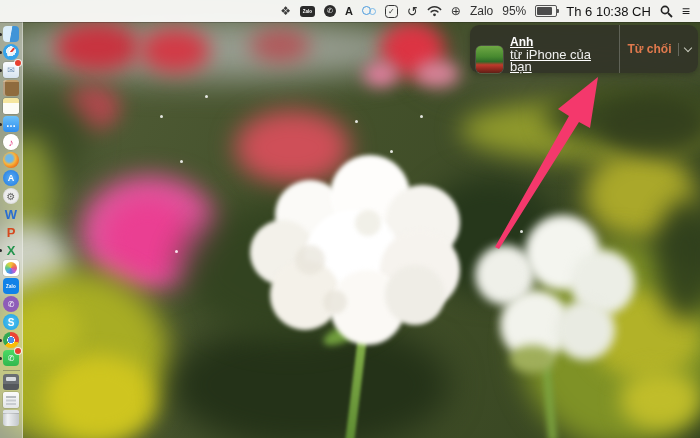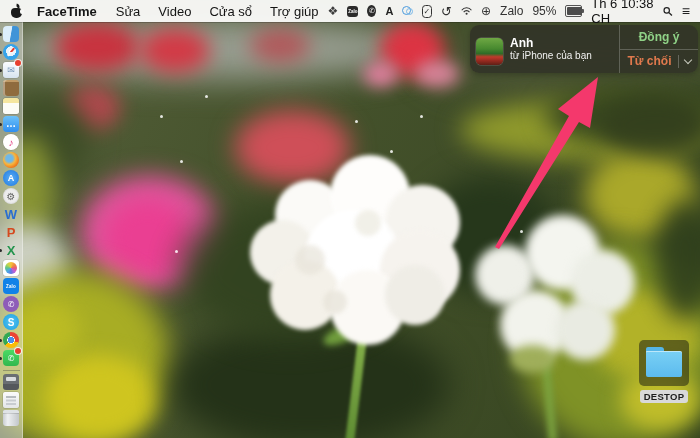--- a/index.html
+++ b/index.html
@@ -88,26 +88,26 @@
   .di-printer::before{content:"";position:absolute;left:3px;top:2.5px;right:3px;height:4px;background:#d8dbde;border-radius:1px;}
   .di-downloads{background:linear-gradient(180deg,#fbfbfb,#e4e6e8);border-radius:2px;box-shadow:0 0 0 .5px rgba(0,0,0,.2);position:relative;}
   .di-downloads::after{content:"";position:absolute;left:3px;top:4px;width:10px;height:1.5px;background:#b8bcc0;box-shadow:0 3.5px 0 #c8ccd0,0 7px 0 #c8ccd0;}
   .di-trash{background:linear-gradient(90deg,#c9cdd1,#eef0f2 30%,#c2c6ca);border-radius:2px 2px 3px 3px;position:relative;}
   .di-trash::before{content:"";position:absolute;left:-1px;right:-1px;top:0;height:2.5px;background:#dfe3e6;border-radius:1px;box-shadow:0 .5px 0 rgba(0,0,0,.25);}
 
   
   .notif{position:absolute;left:470px;top:25px;width:228px;height:48px;z-index:25;
     background:rgba(50,52,39,.92);border-radius:9px;display:flex;color:#fff;
     box-shadow:0 2px 6px rgba(0,0,0,.25);}
-  .notif-main{flex:1;display:flex;align-items:center;padding:0 6px;gap:7px;min-width:0;}
+  .notif-main{flex:1;display:flex;align-items:flex-end;padding:0 6px;gap:7px;min-width:0;text-decoration:underline;}
   .notif-avatar{width:27px;height:27px;border-radius:5px;flex:none;margin-top:4px;
     background:linear-gradient(180deg,#6fa844 0%,#47892f 40%,#2f6b28 58%,#bf3a2c 70%,#93291f 85%,#5f1f16 100%);
     box-shadow:0 0 0 .5px rgba(255,255,255,.25);}
   .notif-title{font-size:12px;font-weight:bold;line-height:14px;}
-  .notif-sub{font-size:10px;line-height:12px;color:rgba(255,255,255,.93);}
+  .notif-sub{font-size:13px;line-height:12px;color:rgba(255,255,255,.93);}
   .notif-actions{width:78px;flex:none;border-left:1px solid rgba(255,255,255,.22);display:flex;flex-direction:column;}
   .notif-accept{flex:1;display:flex;align-items:center;justify-content:center;
     color:#8fd287;font-size:12px;font-weight:bold;border-bottom:1px solid rgba(255,255,255,.22);cursor:default;}
   .notif-decline-row{flex:1;display:flex;align-items:center;justify-content:center;gap:6px;}
   .notif-decline{color:#e0794d;font-size:12px;font-weight:bold;}
   .decline-sep{width:1px;height:13px;background:rgba(255,255,255,.25);}
   .chev{width:5px;height:5px;border-right:1.6px solid #c8cabe;border-bottom:1.6px solid #c8cabe;transform:rotate(45deg);margin-top:-3px;}
 
   
   .desk-folder{position:absolute;left:637px;top:340px;width:54px;z-index:15;text-align:center;}
@@ -190,32 +190,20 @@
     <i style="left:45px;top:85px;width:70px;height:70px;background:#f2f3ec;"></i>
     <i style="left:100px;top:95px;width:60px;height:60px;background:#e9ebe2;"></i>
     <i style="left:55px;top:140px;width:45px;height:28px;background:#9fae5a;"></i>
   </div>
 
   <svg class="arrowSvg" width="700" height="438" viewBox="0 0 700 438">
     <polygon points="495,247 569,116 558,109 598,77 590,128 579,122 499,249" fill="#f4386c"></polygon>
   </svg>
 
   <div class="menubar">
-    <div class="mb-left">
-      <span class="apple-logo">
-          <span class="body"></span>
-          <span class="bite"></span>
-          <span class="leaf"></span>
-        </span>
-      <span class="mb-item mb-app">FaceTime</span>
-      <span class="mb-item">Sửa</span>
-      <span class="mb-item">Video</span>
-      <span class="mb-item">Cửa sổ</span>
-      <span class="mb-item">Trợ giúp</span>
-    </div>
     <div class="mb-right">
       <span class="mi mi-dropbox">❖</span>
       <span class="mi mi-zalo">Zalo</span>
       <span class="mi mi-viber">✆</span>
       <span class="mi mi-adobe">A</span>
       <span class="mi mi-rings">
           <b></b>
           <u></u>
         </span>
       <span class="mi mi-check">✓</span>
@@ -319,30 +307,22 @@
 
   <div class="notif">
     <div class="notif-main">
       <div class="notif-avatar"></div>
       <div class="notif-texts">
         <div class="notif-title">Anh</div>
         <div class="notif-sub">từ iPhone của bạn</div>
       </div>
     </div>
     <div class="notif-actions">
-      <div class="notif-accept">Đồng ý</div>
       <div class="notif-decline-row">
         <span class="notif-decline">Từ chối</span>
         <span class="decline-sep"></span>
         <span class="chev"></span>
       </div>
     </div>
   </div>
 
-  <div class="desk-folder">
-    <div class="folder-sel">
-      <div class="folder-tab"></div>
-      <div class="folder-body"></div>
-    </div>
-    <div class="folder-label">DESTOP</div>
-  </div>
 
 </div>
 
 </body></html>

